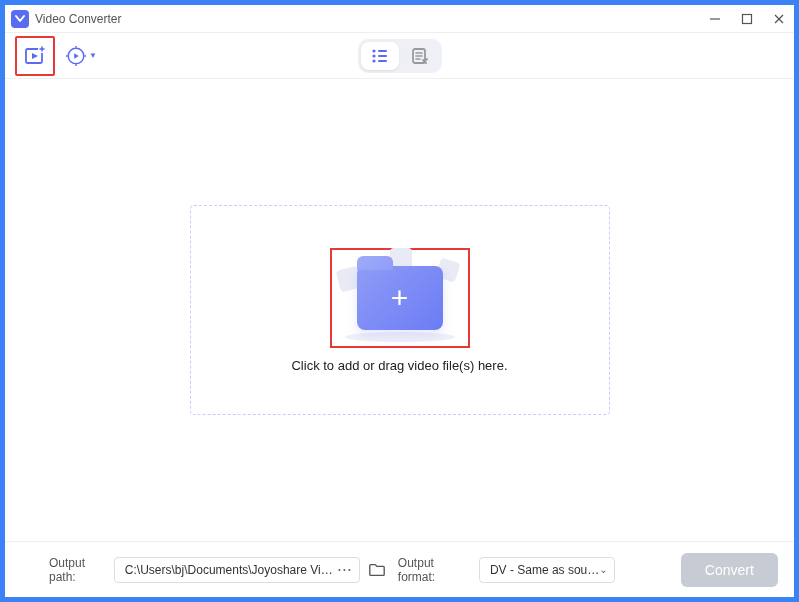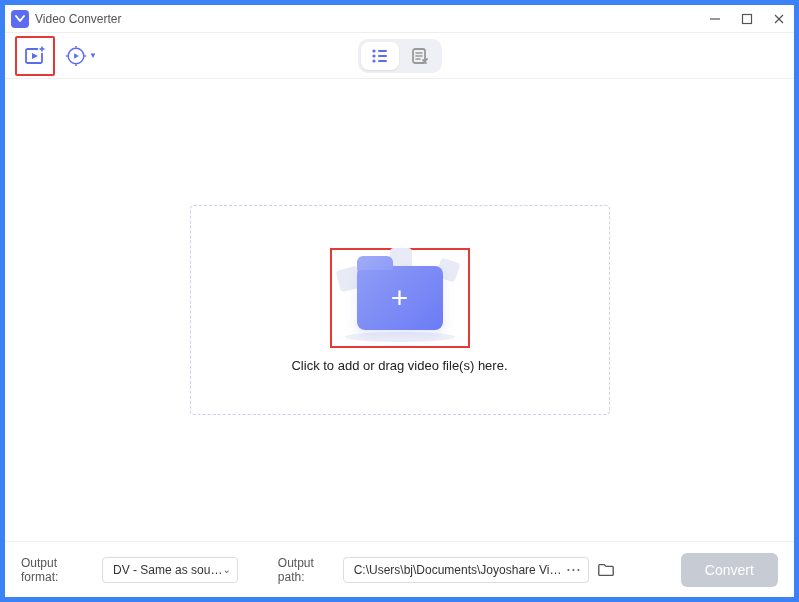--- a/index.html
+++ b/index.html
@@ -307,39 +307,39 @@
         <div class="shadow-ellipse"></div>
         <div class="folder">
           <div class="folder-plus">+</div>
         </div>
       </div>
       <div class="drop-text">Click to add or drag video file(s) here.</div>
     </div>
   </div>
 
   <div class="bottombar">
+    <div class="bb-group" style="margin-left:28px;">
+      <span>Output path:</span>
+      <div class="path-box">
+        <span class="val">C:\Users\bj\Documents\Joyoshare VidiK</span>
+        <span class="dots">···</span>
+      </div>
+      <div class="folder-icon-btn">
+        <svg width="18" height="18" viewBox="0 0 20 20">
+          <path d="M2 5 a1 1 0 0 1 1-1 h5 l2 2 h7 a1 1 0 0 1 1 1 v8 a1 1 0 0 1 -1 1 H3 a1 1 0 0 1 -1 -1 Z" fill="none" stroke="currentColor" stroke-width="1.5"></path>
+        </svg>
+      </div>
+    </div>
+
     <div class="bb-group">
       <span>Output format:</span>
       <div class="select-box">
         <span class="val">DV - Same as sou…</span>
         <span class="chev">⌄</span>
       </div>
     </div>
 
-    <div class="bb-group" style="margin-left:28px;">
-      <span>Output path:</span>
-      <div class="path-box">
-        <span class="val">C:\Users\bj\Documents\Joyoshare VidiK</span>
-        <span class="dots">···</span>
-      </div>
-      <div class="folder-icon-btn">
-        <svg width="18" height="18" viewBox="0 0 20 20">
-          <path d="M2 5 a1 1 0 0 1 1-1 h5 l2 2 h7 a1 1 0 0 1 1 1 v8 a1 1 0 0 1 -1 1 H3 a1 1 0 0 1 -1 -1 Z" fill="none" stroke="currentColor" stroke-width="1.5"></path>
-        </svg>
-      </div>
-    </div>
-
     <div class="spacer"></div>
 
     <button class="convert-btn">Convert</button>
   </div>
 
 </div>
 
 </body></html>

